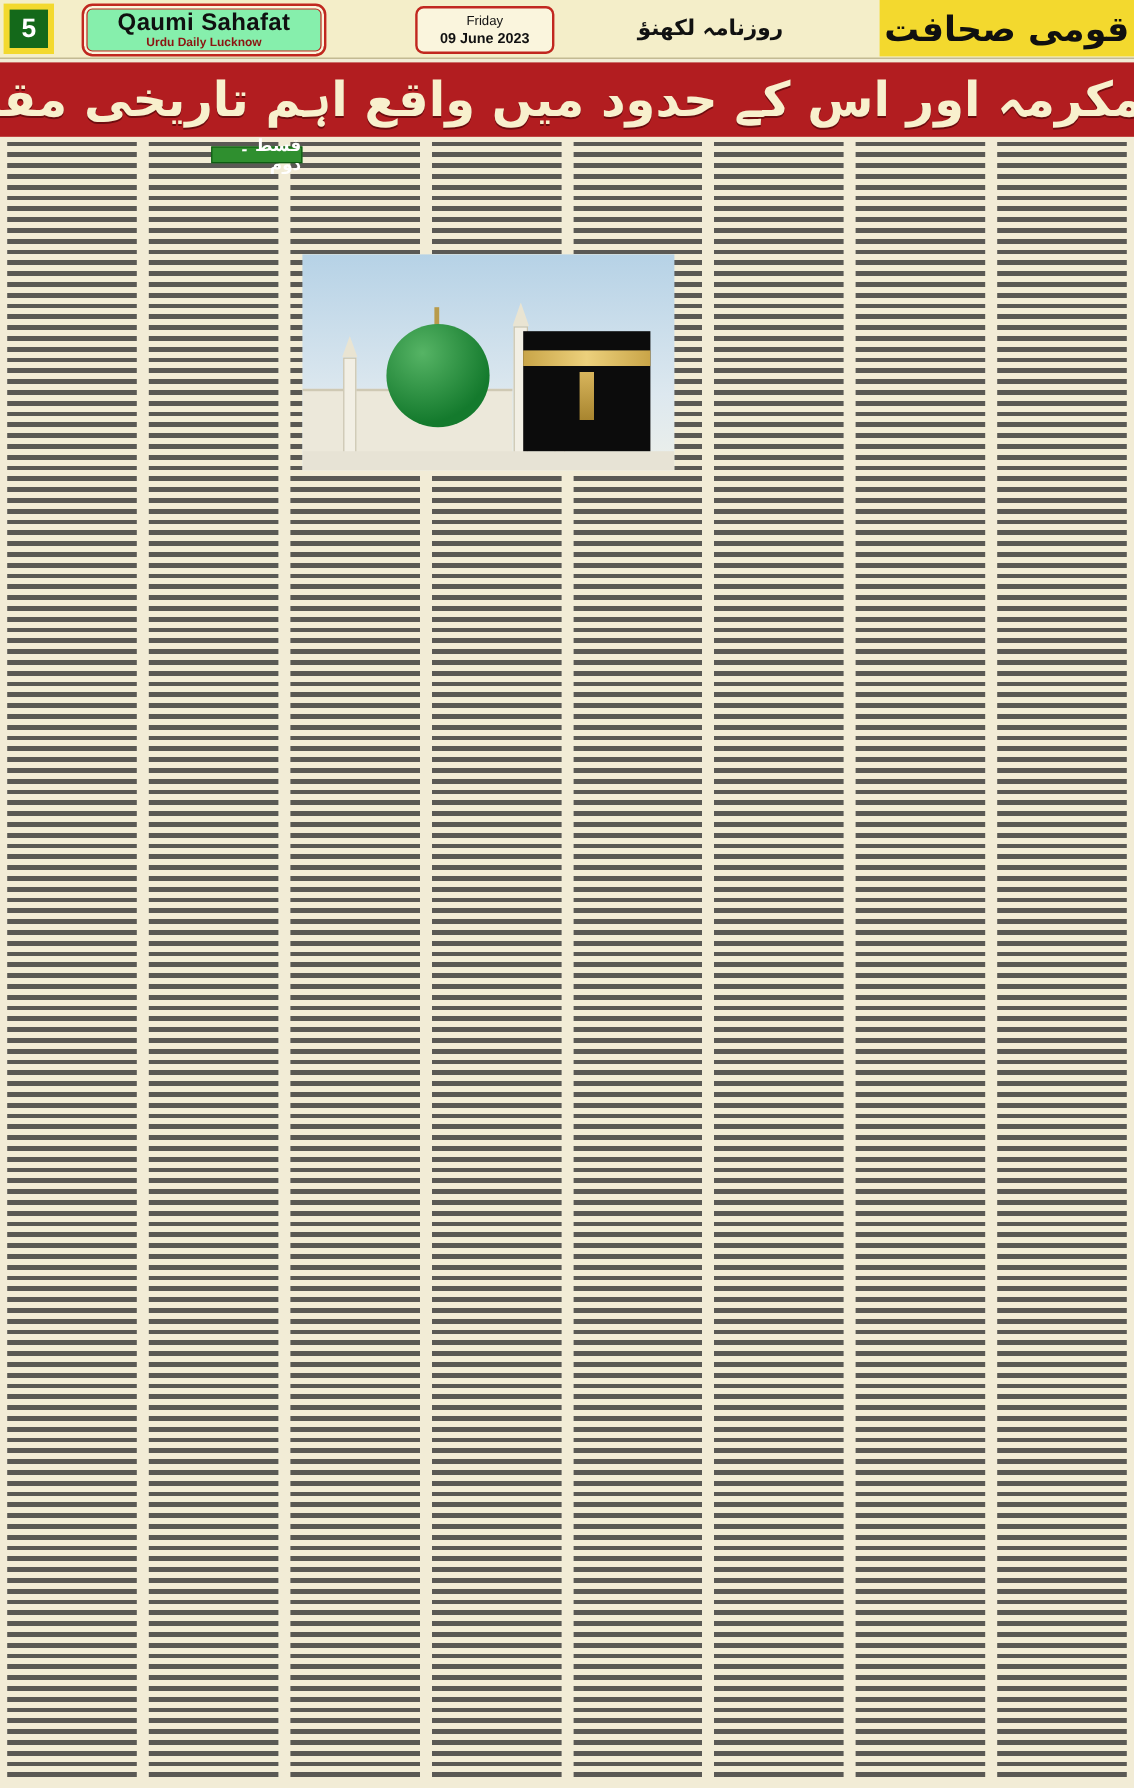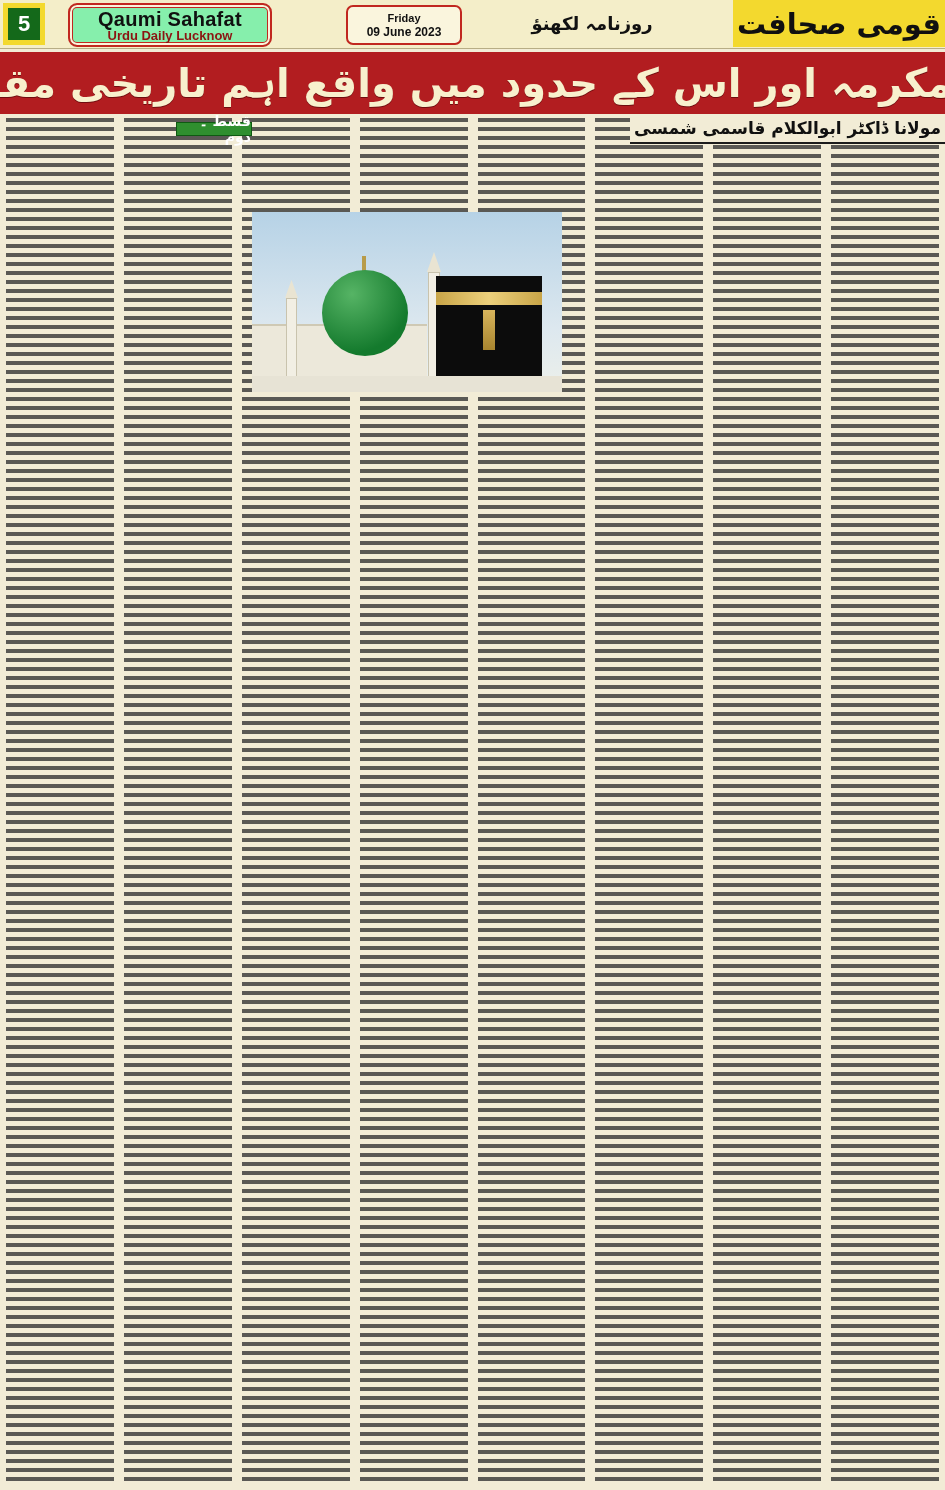--- a/index.html
+++ b/index.html
@@ -8,23 +8,23 @@
     position:relative;width:945px;height:1490px;margin:0 auto;
     background:#f2ecd6;overflow:hidden;
     font-family:"Liberation Sans","DejaVu Sans",sans-serif;
   }
   
   .header{position:absolute;top:0;left:0;width:945px;height:48px;background:#f4eec9;border-bottom:1px solid #b7ad85;}
   .pagenum-outer{position:absolute;top:3px;left:3px;width:42px;height:42px;background:#f3d92e;display:flex;align-items:center;justify-content:center;}
   .pagenum{width:32px;height:32px;background:#14691a;color:#fff;font-weight:bold;font-size:22px;display:flex;align-items:center;justify-content:center;}
   .brandbox{position:absolute;top:3px;left:68px;width:200px;height:40px;background:#86efac;border:2px solid #c1271f;border-radius:9px;box-shadow:inset 0 0 0 2px #faf5dd,inset 0 0 0 3px #c1271f;display:flex;flex-direction:column;align-items:center;justify-content:center;}
   .brand-name{font-size:20px;font-weight:bold;color:#101010;line-height:21px;letter-spacing:.3px;}
-  .brand-sub{font-size:13px;font-weight:bold;color:#8c1412;line-height:11px;}
+  .brand-sub{font-size:10px;font-weight:bold;color:#8c1412;line-height:11px;}
   .datebox{position:absolute;top:5px;left:346px;width:112px;height:36px;border:2px solid #c1271f;border-radius:7px;background:#faf5dd;display:flex;flex-direction:column;align-items:center;justify-content:center;}
-  .date-1{font-size:11px;font-weight:bold;color:#111;line-height:13px;}
+  .date-1{font-size:11px;font-weight:normal;color:#111;line-height:13px;}
   .date-2{font-size:12px;font-weight:bold;color:#111;line-height:14px;}
   .calligbox{position:absolute;top:4px;left:512px;width:160px;height:38px;display:flex;align-items:center;justify-content:center;font-family:"DejaVu Sans",sans-serif;font-size:18px;font-weight:bold;color:#111;direction:rtl;}
   .masthead-ur{position:absolute;top:0;left:733px;width:212px;height:47px;background:#f3d92e;display:flex;align-items:center;justify-content:center;font-family:"DejaVu Sans",sans-serif;font-size:29px;font-weight:bold;color:#101010;direction:rtl;}
   
   .banner{position:absolute;top:52px;left:0;width:945px;height:62px;background:#b21d20;display:flex;align-items:center;justify-content:center;}
   .banner-text{font-family:"DejaVu Sans",sans-serif;font-size:40px;font-weight:bold;color:#f8f0cd;direction:rtl;white-space:nowrap;text-shadow:0 1px 0 #6e0d0f;}
   
   .byline{position:absolute;top:114px;left:630px;width:315px;height:30px;background:#f2ecd6;display:flex;align-items:center;justify-content:center;font-family:"DejaVu Sans",sans-serif;font-weight:bold;font-size:17px;color:#101010;direction:rtl;border-bottom:2px solid #1c1c1c;box-sizing:border-box;}
   .episode{position:absolute;top:122px;left:176px;width:76px;height:14px;background:#2f8f2f;border:1px solid #0e5a12;color:#fff;display:flex;align-items:center;justify-content:center;font-family:"DejaVu Sans",sans-serif;font-size:14px;font-weight:bold;direction:rtl;box-sizing:border-box;}
   
@@ -77,21 +77,20 @@
     <div class="col"></div>
     <div class="col"></div>
     <div class="col"></div>
     <div class="col"></div>
     <div class="col"></div>
     <div class="col"></div>
     <div class="col"></div>
     <div class="col"></div>
   </div>
 
-  <div class="byline">مولانا ڈاکٹر ابوالکلام قاسمی شمسی</div>
 
   <div class="episode">قسط ۔ دوم</div>
 
   <div class="photo">
     <div class="facade"></div>
     <div class="spike s1"></div>
     <div class="spike s2"></div>
     <div class="spike s3"></div>
     <div class="minaret m1"></div>
     <div class="minaret m2"></div>

